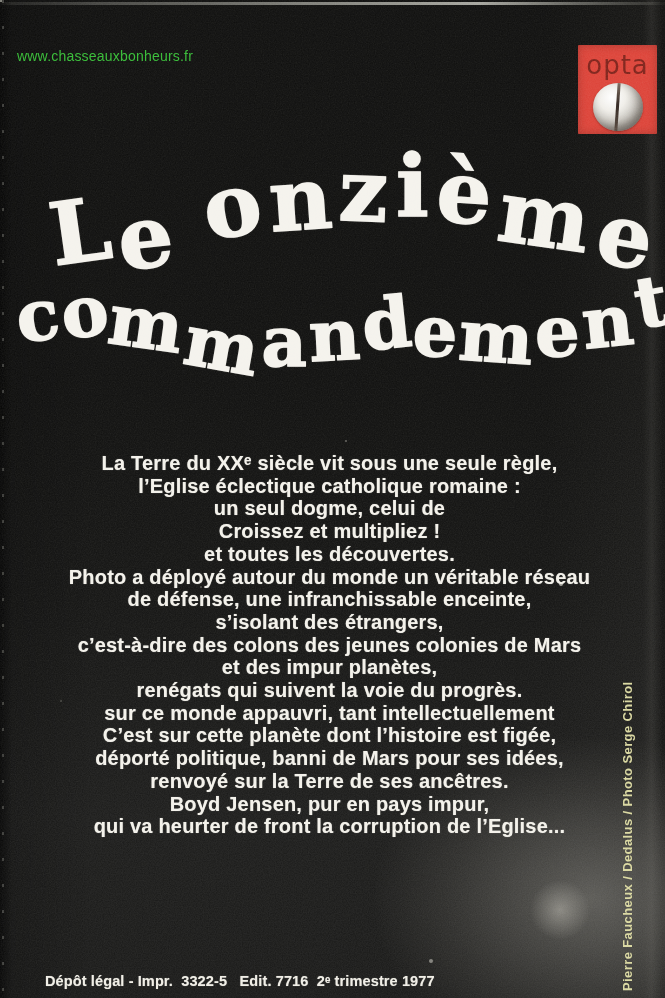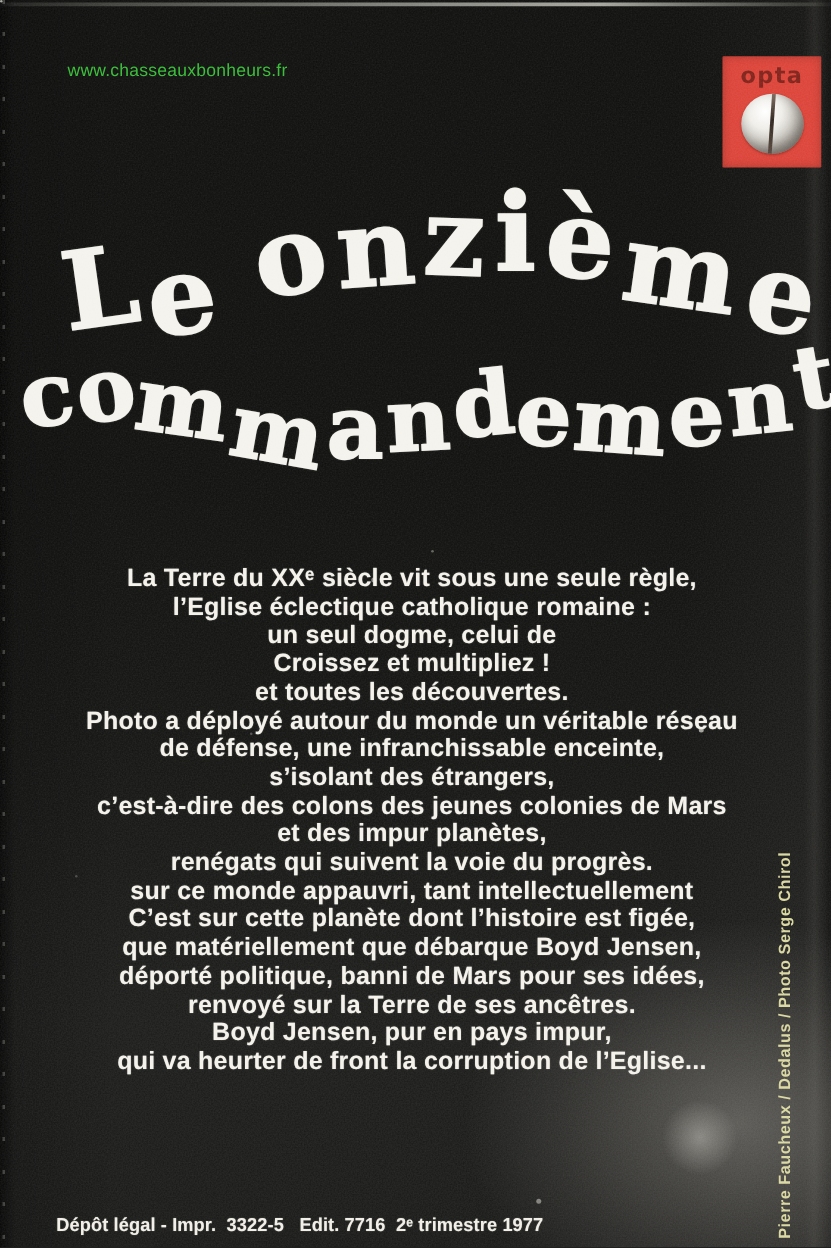--- a/index.html
+++ b/index.html
@@ -36,21 +36,21 @@
                430px 960px 0 1px rgba(225,223,213,.5),
                60px 700px 0 0 rgba(190,188,178,.3);}
   svg.noise{position:absolute;inset:0;mix-blend-mode:screen;opacity:.20;pointer-events:none;}
 
   .watermark{position:absolute;left:17px;top:48px;font-size:14px;letter-spacing:.2px;}
 
   
   .opta-box{position:absolute;left:578px;top:45px;width:79px;height:89px;border-radius:1px;
     box-shadow:inset 0 0 8px rgba(0,0,0,.25);}
   .opta-label{text-align:center;margin-top:7px;font-family:"DejaVu Sans",sans-serif;
-    font-weight:700;font-size:18px;letter-spacing:1px;line-height:1;}
+    font-weight:400;font-size:26px;letter-spacing:1px;line-height:1;}
   .opta-sphere{position:relative;width:50px;height:48px;margin:5px auto 0;border-radius:50%;
     background:radial-gradient(circle at 38% 30%,#ffffff 0%,#efede8 30%,#c2bfb8 62%,#8a8780 88%,#6e6b64 100%);
     box-shadow:inset -4px -5px 9px rgba(55,45,40,.5),0 1px 2px rgba(60,10,8,.4);}
   .opta-sphere::after{content:"";position:absolute;left:47%;top:0;width:3px;height:100%;
     background:linear-gradient(180deg,#7a685c,#2c211b 45%,#55473d);transform:rotate(4deg);}
 
   
   .title-line{position:absolute;white-space:nowrap;
     font-family:"DejaVu Serif","Liberation Serif",serif;font-weight:700;color:#f4f2ec;
     -webkit-text-stroke:1.5px #f4f2ec;text-shadow:0 0 1px #f4f2ec,0 0 2px rgba(244,242,236,.5);}
@@ -77,21 +77,21 @@
 <div class="cover">
 
   <div class="top-edge"></div>
   <div class="left-edge"></div>
   <div class="right-edge"></div>
   <div class="wash"></div>
   <div class="scuff-br"></div>
   <div class="scuff-spot"></div>
   <div class="speckles"></div>
 
-  <div class="watermark" style="color: rgb(51, 187, 51); margin-left: 37px;">www.chasseauxbonheurs.fr</div>
+  <div class="watermark" style="color: rgb(51, 187, 51);">www.chasseauxbonheurs.fr</div>
 
   <div class="opta-box" style="background: rgb(220, 65, 54);">
     <div class="opta-label" style="color: rgb(126, 31, 23);">opta</div>
     <div class="opta-sphere"></div>
   </div>
 
   <div class="title-line title-1" id="title-line-1"><span style="transform: translateY(34px) rotate(-8deg);">L</span><span style="transform: translateY(40px) rotate(-6deg);">e</span><span style="transform: translateY(0px) rotate(0deg); width: 22px;"> </span><span style="transform: translateY(8px) rotate(-10deg);">o</span><span style="transform: translateY(2px) rotate(-4deg);">n</span><span style="transform: translateY(-6px) rotate(2deg);">z</span><span style="transform: translateY(-10px) rotate(0deg);">i</span><span style="transform: translateY(-4px) rotate(4deg);">è</span><span style="transform: translateY(20px) rotate(8deg);">m</span><span style="transform: translateY(40px) rotate(10deg);">e</span></div>
   <div class="title-line title-2" id="title-line-2"><span style="transform: translateY(-12px) rotate(-8deg);">c</span><span style="transform: translateY(-16px) rotate(-8deg);">o</span><span style="transform: translateY(-4px) rotate(8deg);">m</span><span style="transform: translateY(18px) rotate(10deg);">m</span><span style="transform: translateY(14px) rotate(0deg);">a</span><span style="transform: translateY(8px) rotate(-3deg);">n</span><span style="transform: translateY(-4px) rotate(-6deg);">d</span><span style="transform: translateY(4px) rotate(3deg);">e</span><span style="transform: translateY(10px) rotate(4deg);">m</span><span style="transform: translateY(4px) rotate(-2deg);">e</span><span style="transform: translateY(-6px) rotate(-6deg);">n</span><span style="transform: translateY(-26px) rotate(-10deg);">t</span></div>
 
   <div class="synopsis">
@@ -101,21 +101,20 @@
     <div>Croissez et multipliez !</div>
     <div>et toutes les découvertes.</div>
     <div>Photo a déployé autour du monde un véritable réseau</div>
     <div>de défense, une infranchissable enceinte,</div>
     <div>s’isolant des étrangers,</div>
     <div>c’est-à-dire des colons des jeunes colonies de Mars</div>
     <div>et des impur planètes,</div>
     <div>renégats qui suivent la voie du progrès.</div>
     <div>sur ce monde appauvri, tant intellectuellement</div>
     <div>C’est sur cette planète dont l’histoire est figée,</div>
-    <div>que matériellement que débarque Boyd Jensen,</div>
     <div>déporté politique, banni de Mars pour ses idées,</div>
     <div>renvoyé sur la Terre de ses ancêtres.</div>
     <div>Boyd Jensen, pur en pays impur,</div>
     <div>qui va heurter de front la corruption de l’Eglise...</div>
   </div>
 
   <div class="credit-vertical" style="color: rgb(217, 215, 159);">Pierre Faucheux / Dedalus / Photo Serge Chirol</div>
 
   <div class="legal">Dépôt légal - Impr.  3322-5   Edit. 7716  2ᵉ trimestre 1977</div>
 

